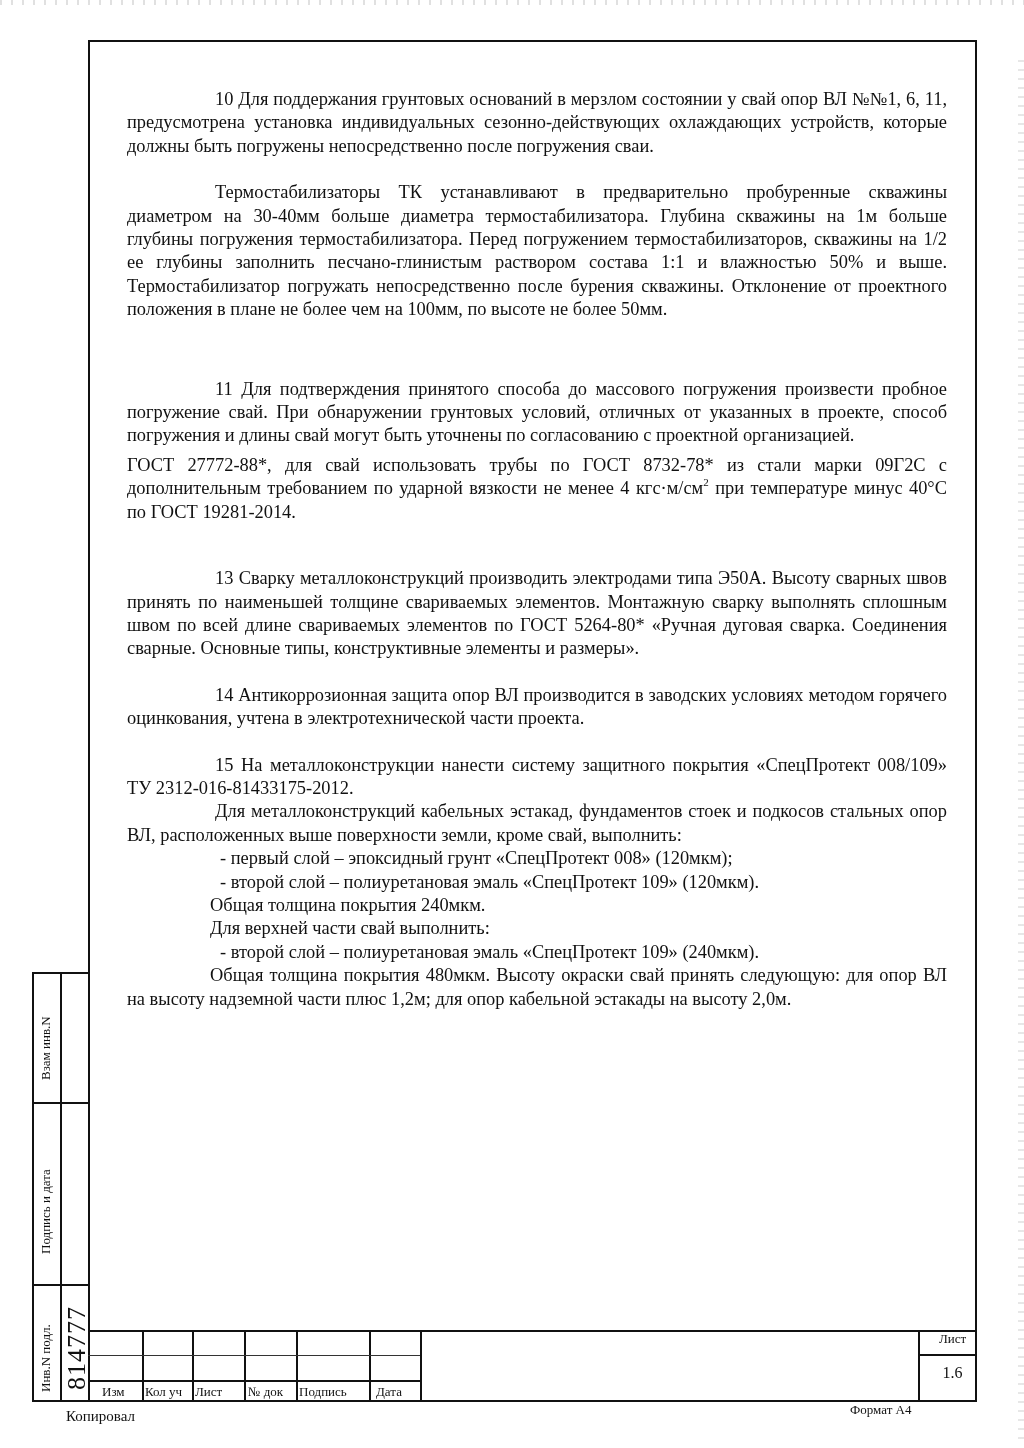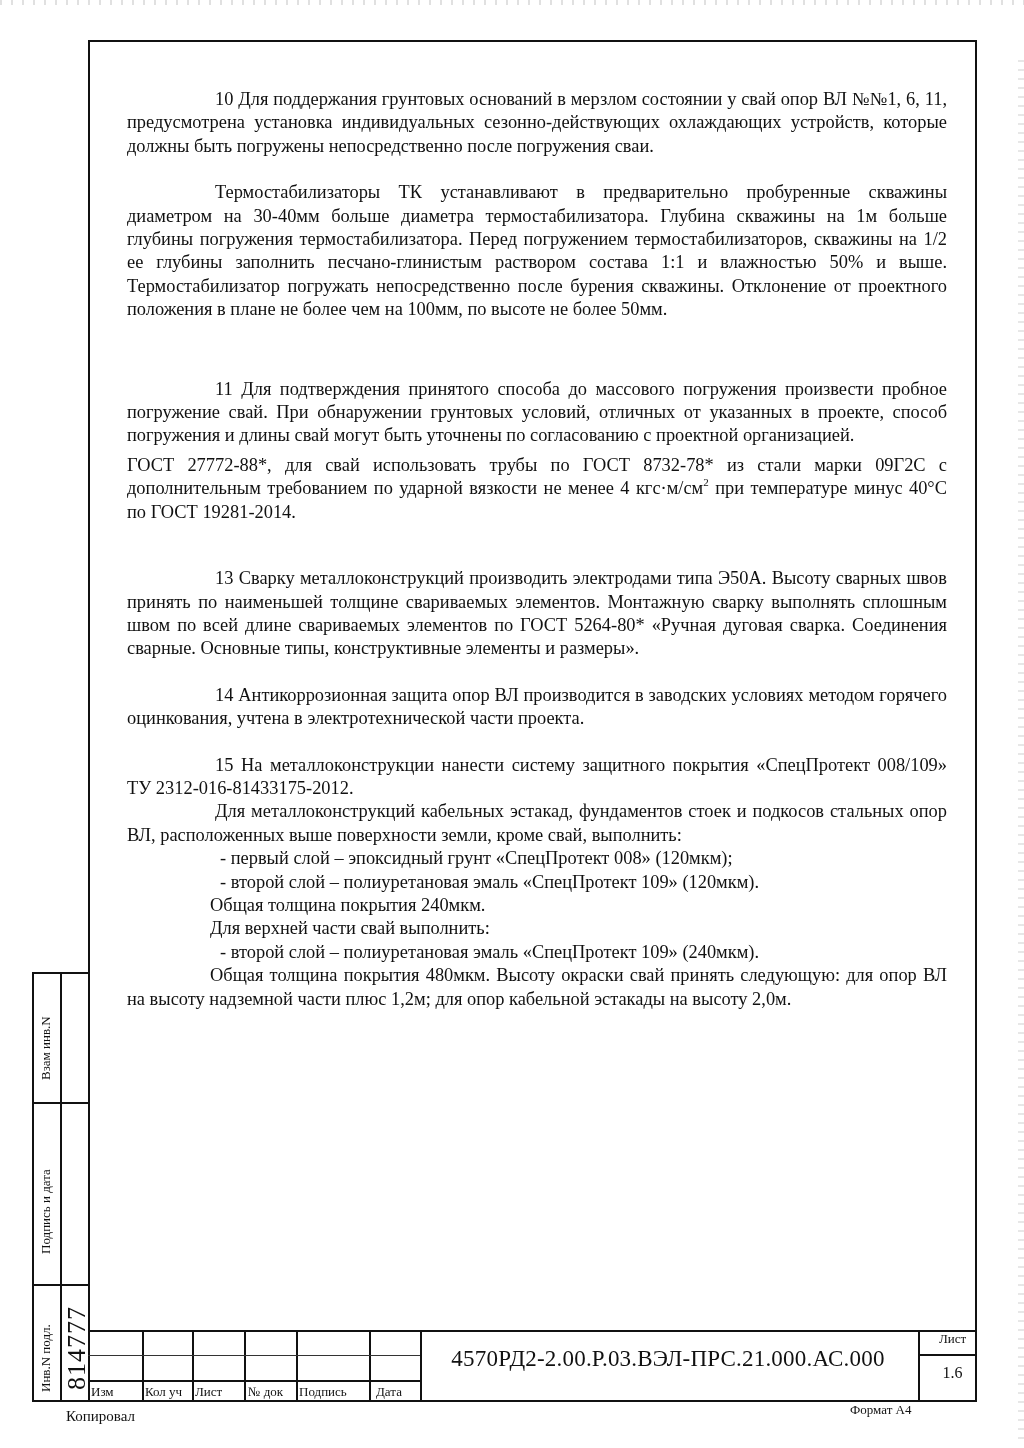--- a/index.html
+++ b/index.html
@@ -111,26 +111,25 @@
   <div class="vline" style="left:104px;"></div>
   <div class="vline" style="left:156px;"></div>
   <div class="vline" style="left:208px;"></div>
   <div class="vline" style="left:281px;"></div>
   <div class="vline" style="left:332px;"></div>
   <div class="vline" style="left:830px;"></div>
   <div class="hline" style="left:0; width:332px; top:23px;"></div>
   <div class="hline-b" style="left:0; width:332px; top:48px;"></div>
   <div class="hline-b" style="left:830px; width:59px; top:22px;"></div>
 
-  <span class="cap" style="left:3px;">Изм</span>
+  <span class="cap" style="left:14px;">Изм</span>
   <span class="cap" style="left:57px;">Кол уч</span>
   <span class="cap" style="left:107px;">Лист</span>
   <span class="cap" style="left:160px;">№ док</span>
   <span class="cap" style="left:211px;">Подпись</span>
   <span class="cap" style="left:288px;">Дата</span>
 
-  <div class="doc-code">4570РД2-2.00.Р.03.ВЭЛ-ПРС.21.000.АС.000</div>
   <div class="sheet-label">Лист</div>
   <div class="sheet-num">1.6</div>
 </div>
 
 <div class="footer-left">Копировал</div>
 <div class="footer-right">Формат А4</div>
 
 </body></html>

